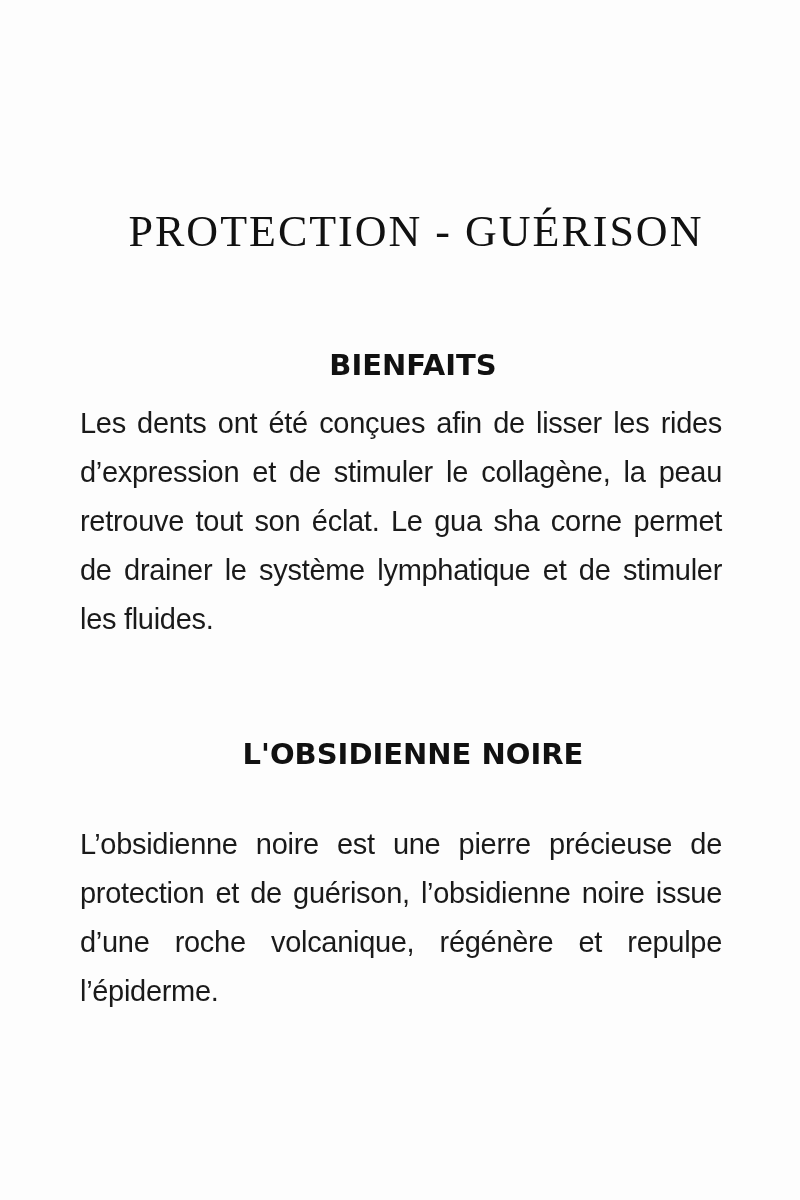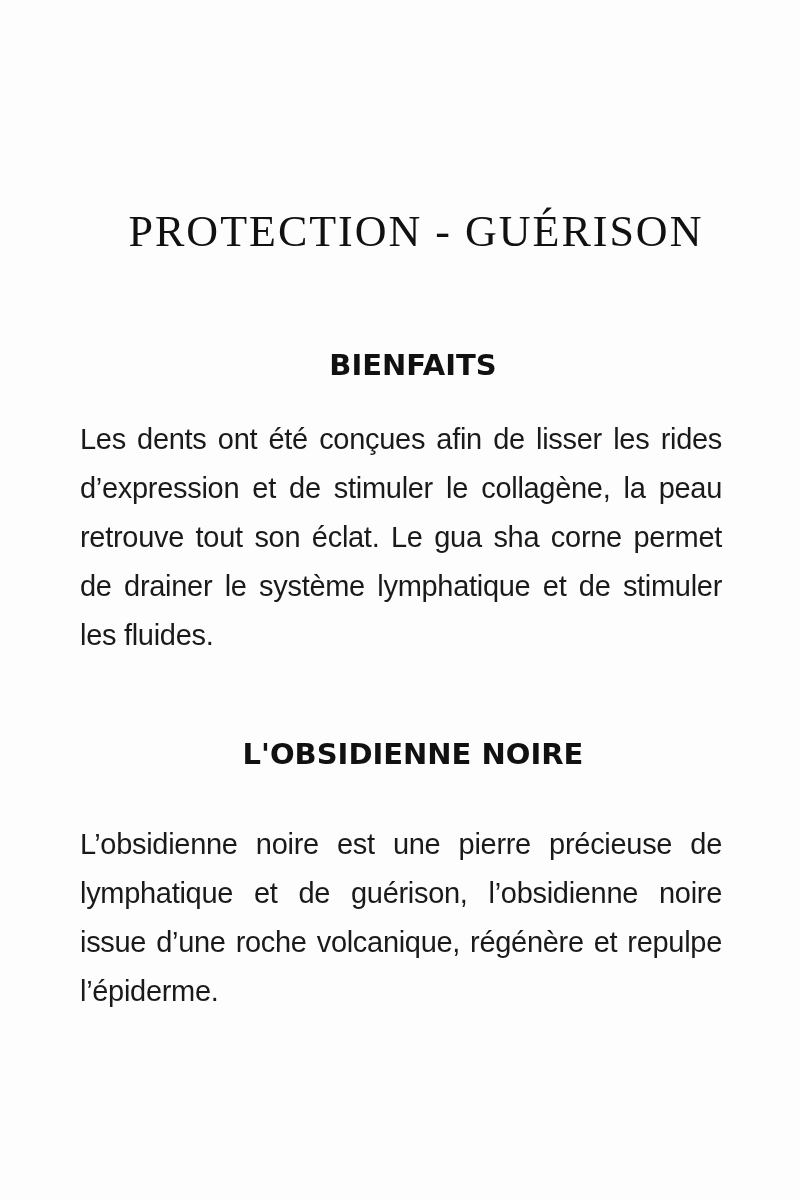--- a/index.html
+++ b/index.html
@@ -47,29 +47,29 @@
       left: 80px;
       width: 642px;
       font-family: "Liberation Sans", "DejaVu Sans", sans-serif;
       font-size: 29px;
       line-height: 49px;
       text-align: justify;
       margin: 0;
       color: #1a1a1a;
       letter-spacing: -0.3px;
     }
-    .para.p1 { top: 415px; }
+    .para.p1 { top: 399px; }
     .para.p2 { top: 820px; }
   </style>
 </head>
 <body>
 
 <h1 class="title">PROTECTION - GUÉRISON</h1>
 
 <section>
   <h2 class="heading h1">BIENFAITS</h2>
   <p class="para p1">Les dents ont été conçues afin de lisser les rides d’expression et de stimuler le collagène, la peau retrouve tout son éclat. Le gua sha corne permet de drainer le système lymphatique et de stimuler les fluides.</p>
 </section>
 
 <section>
   <h2 class="heading h2">L'OBSIDIENNE NOIRE</h2>
-  <p class="para p2">L’obsidienne noire est une  pierre précieuse de lymphatique et de guérison, l’obsidienne noire issue d’une roche volcanique, régénère et repulpe l’épiderme.</p>
+  <p class="para p2">L’obsidienne noire est une  pierre précieuse de protection et de guérison, l’obsidienne noire issue d’une roche volcanique, régénère et repulpe l’épiderme.</p>
 </section>
 
 </body></html>

